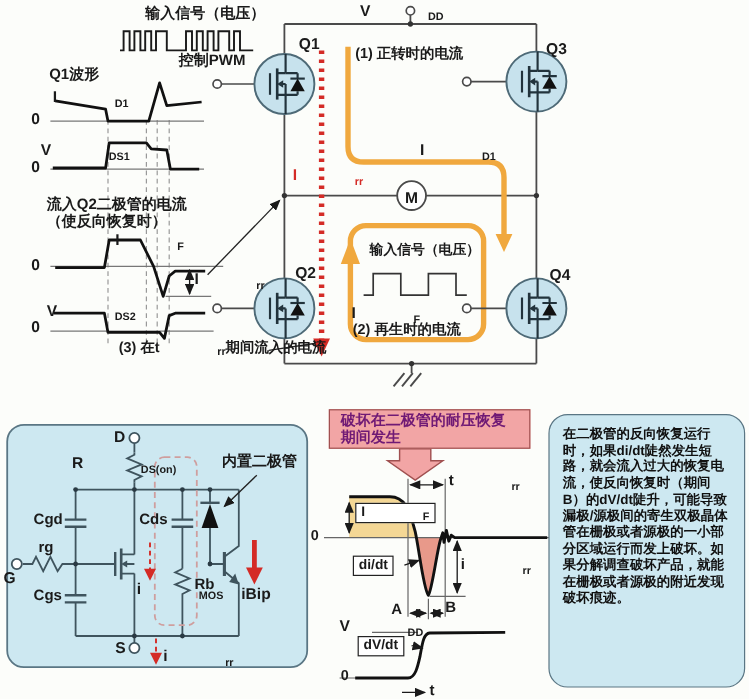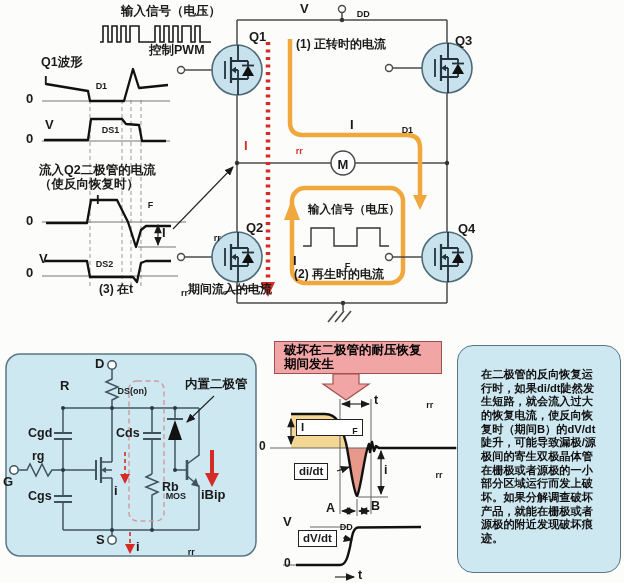--- a/index.html
+++ b/index.html
@@ -3,27 +3,27 @@
 <meta charset="utf-8">
 <style>
   html,body{margin:0;padding:0;background:#fff;}
   .stage{position:relative;width:624px;height:583px;background:#fcfdfa;overflow:hidden;
          font-family:"Liberation Sans","DejaVu Sans",sans-serif;color:#1a1a1a;}
   .stage svg{position:absolute;left:0;top:0;}
   .lbl{position:absolute;white-space:nowrap;font-weight:700;font-size:13px;line-height:1;}
   .cjk{font-size:12.5px;}
   .sm{font-size:11.5px;}
   .red{color:#d42b26;}
-  .maroon{color:#000000;}
+  .maroon{color:#701a75;}
   sub{font-size:9px;line-height:0;padding-left:48px;}
   .boxlbl{position:absolute;border:1.5px solid #222;background:#fff;font-weight:700;
           font-size:11.5px;padding:1px 4px;line-height:1.1;white-space:nowrap;}
   .panel-text{position:absolute;left:465px;top:352px;width:150px;
               font-size:11.2px;line-height:1.22;font-weight:600;color:#111;}
-  .panel-text p{margin:16px;}
+  .panel-text p{margin:4px;}
   .mlabel{position:absolute;width:24px;text-align:center;font-weight:700;font-size:13px;}
 </style>
 </head>
 <body>
 
 <div class="stage">
 
 <svg width="627" height="583" viewBox="0 0 627 583">
   <defs>
     <marker id="ab" markerWidth="9" markerHeight="7" refX="7.5" refY="3.5" orient="auto">
@@ -274,21 +274,21 @@
     <line x1="343" y1="538" x2="352" y2="540" marker-end="url(#ab)"></line>
     <line x1="335" y1="577" x2="354" y2="577" marker-end="url(#ab)"></line>
   </g>
 </svg>
 
 <span class="lbl cjk" style="left:121px;top:5px">输入信号（电压）</span>
 <span class="lbl cjk" style="left:149px;top:44px">控制PWM</span>
 <span class="lbl cjk" style="left:41px;top:56px">Q1波形</span>
 <span class="lbl" style="left:44px;top:74px"><span>I</span><sub>D1</sub></span>
 <span class="lbl" style="left:26px;top:92px">0</span>
-<span class="lbl" style="left:45px;top:118px"><span>V</span><sub>DS1</sub></span>
+<span class="lbl" style="left:34px;top:118px"><span>V</span><sub>DS1</sub></span>
 <span class="lbl" style="left:26px;top:132px">0</span>
 <span class="lbl cjk" style="left:39px;top:164px">流入Q2二极管的电流</span>
 <span class="lbl cjk" style="left:39px;top:178px">（使反向恢复时）</span>
 <span class="lbl" style="left:96px;top:193px"><span>I</span><sub>F</sub></span>
 <span class="lbl" style="left:26px;top:214px">0</span>
 <span class="lbl" style="left:162px;top:226px"><span>I</span><sub>rr</sub></span>
 <span class="lbl" style="left:39px;top:252px"><span>V</span><sub>DS2</sub></span>
 <span class="lbl" style="left:26px;top:266px">0</span>
 <span class="lbl cjk" style="left:99px;top:283px;font-size:12px"><span>(3) 在t</span><sub>rr</sub><span>期间流入的电流</span></span>
 

